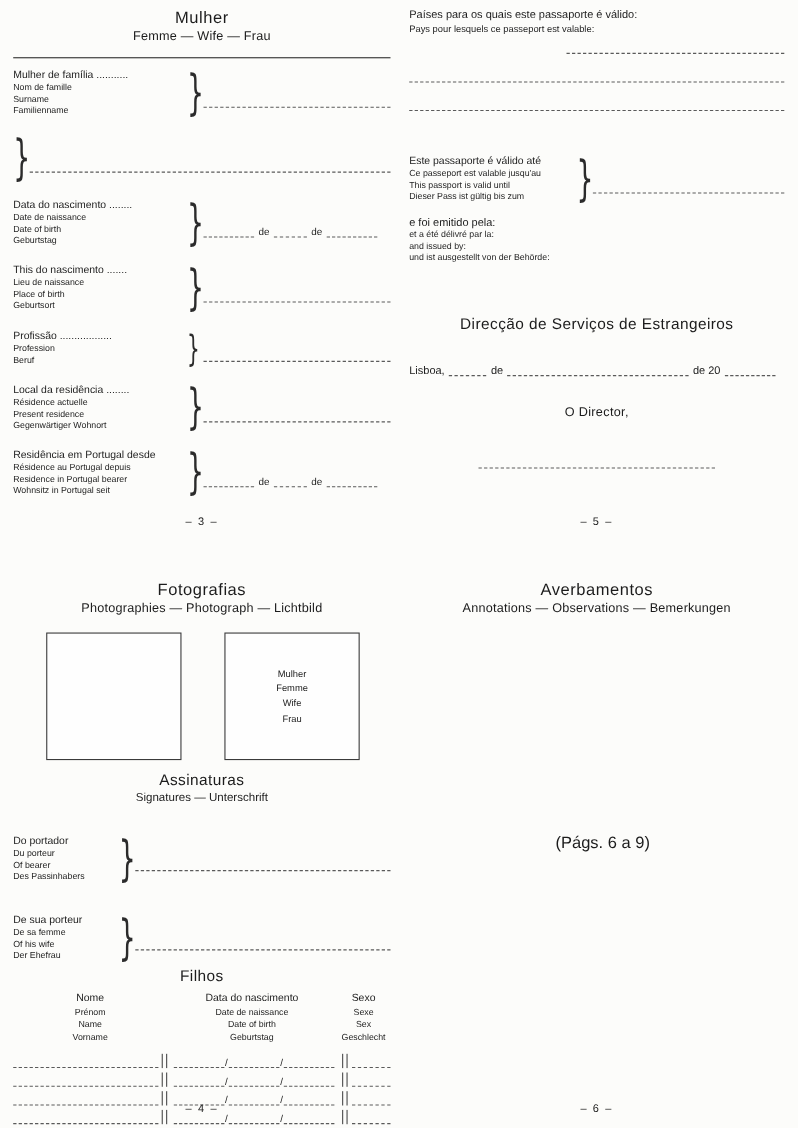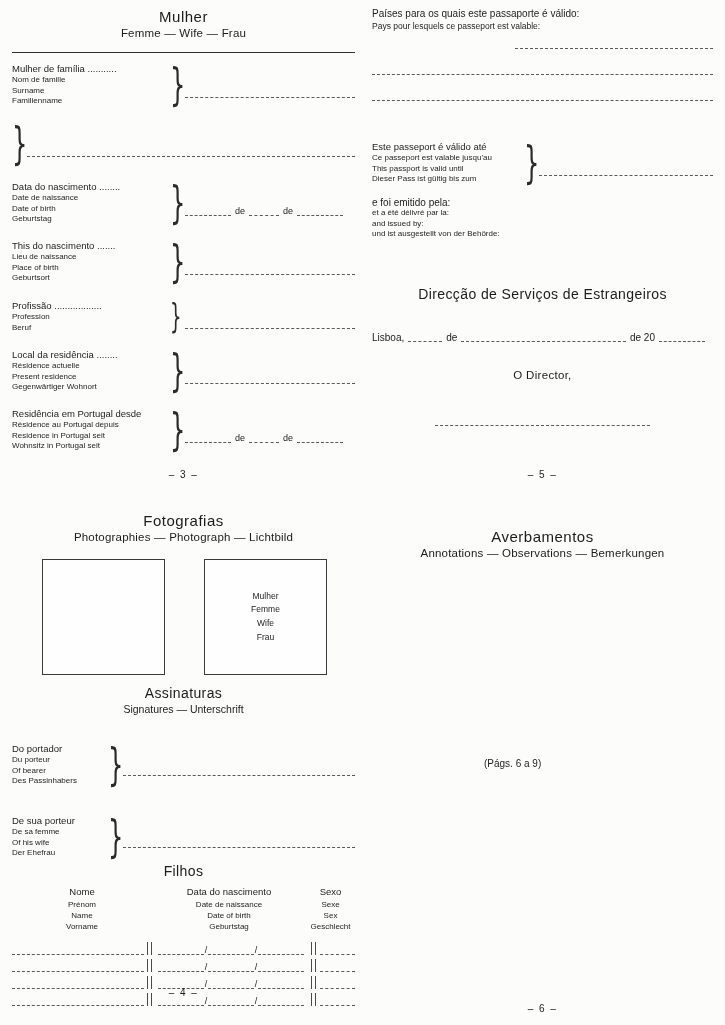--- a/index.html
+++ b/index.html
@@ -5,21 +5,21 @@
   html,body{margin:0;padding:0}
   body{
     width:725px;height:1025px;position:relative;
     background:#fcfcfa;color:#1c1c1c;
     font-family:"Liberation Sans",sans-serif;
     overflow:hidden;
   }
   .quad{position:absolute}
   #p3{left:12px;top:8px;width:343px;height:478px}
   #p5{left:372px;top:8px;width:341px;height:478px}
-  #p4{left:12px;top:512px;width:343px;height:492px}
+  #p4{left:12px;top:528px;width:343px;height:492px}
   #p6{left:372px;top:528px;width:341px;height:492px}
 
   .title{font-size:15px;font-weight:400;text-align:center;letter-spacing:.5px;margin:0}
   .subtitle{font-size:11.5px;text-align:center;margin-top:2px;letter-spacing:.2px}
   .rule{border-top:1px solid #2f2f2f;margin-top:13px;margin-bottom:10px}
 
   .field{display:flex;align-items:center;margin-bottom:15px}
   .labels{width:158px;flex:none}
   .main{font-size:9.5px;margin-bottom:1px;white-space:nowrap}
   .sub{font-size:8px;line-height:1.32;color:#242424;white-space:nowrap}
@@ -83,21 +83,21 @@
   .crows{margin-top:6px}
   .crow{display:flex;align-items:flex-end;height:17px}
   .cname{width:132px;display:flex;align-items:flex-end}
   .vsep{width:3px;border-left:1px solid #4a4a4a;border-right:1px solid #4a4a4a;height:13px;margin:0 2px 0 3px;flex:none}
   .cdate{width:146px;display:flex;align-items:flex-end;padding:0 4px}
   .cdate .seg{flex:1}
   .sl{font-size:9px;line-height:1;padding:0 1px;flex:none}
   .csexo{flex:1;display:flex;align-items:flex-end;padding-left:2px}
 
   
-  #p6 .note{position:absolute;left:112px;top:230px;font-size:10px}
+  #p6 .note{position:absolute;left:133px;top:230px;font-size:15px}
 </style>
 </head>
 <body>
 
 <div class="sheet">
 
   <section class="quad" id="p3">
     <h1 class="title">Mulher</h1>
     <div class="subtitle">Femme — Wife — Frau</div>
     <div class="rule"></div>
@@ -174,21 +174,21 @@
       <div class="brace">}</div>
       <div class="fill">
           <span class="ln"></span>
         </div>
     </div>
 
     <div class="field">
       <div class="labels">
         <div class="main">Residência em Portugal desde</div>
         <div class="sub">Résidence au Portugal depuis</div>
-        <div class="sub">Residence in Portugal seit</div>
+        <div class="sub">Residence in Portugal bearer</div>
         <div class="sub">Wohnsitz in Portugal seit</div>
       </div>
       <div class="brace">}</div>
       <div class="fill datefill">
         <span class="seg sA"></span>
         <span class="de">de</span>
         <span class="seg sB"></span>
         <span class="de">de</span>
         <span class="seg sC"></span>
       </div>
@@ -199,21 +199,21 @@
 
   <section class="quad" id="p5">
     <div class="h10">Países para os quais este passaporte é válido:</div>
     <div class="h8">Pays pour lesquels ce passeport est valable:</div>
     <div class="dotline dl1"></div>
     <div class="dotline dl2"></div>
     <div class="dotline dl3"></div>
 
     <div class="field">
       <div class="labels">
-        <div class="main">Este passeport é válido até</div>
+        <div class="main">Este passaporte é válido até</div>
         <div class="sub">Ce passeport est valable jusqu'au</div>
         <div class="sub">This passport is valid until</div>
         <div class="sub">Dieser Pass ist gültig bis zum</div>
       </div>
       <div class="brace">}</div>
       <div class="fill">
           <span class="ln"></span>
         </div>
     </div>
 

